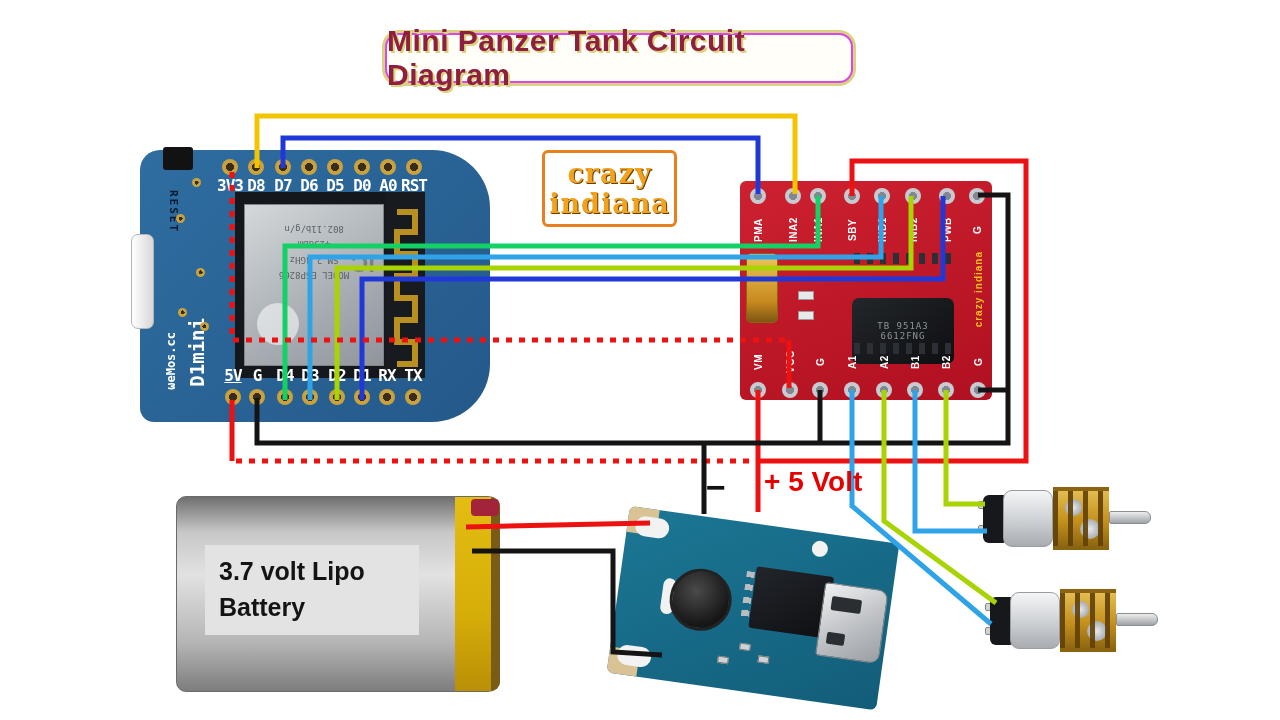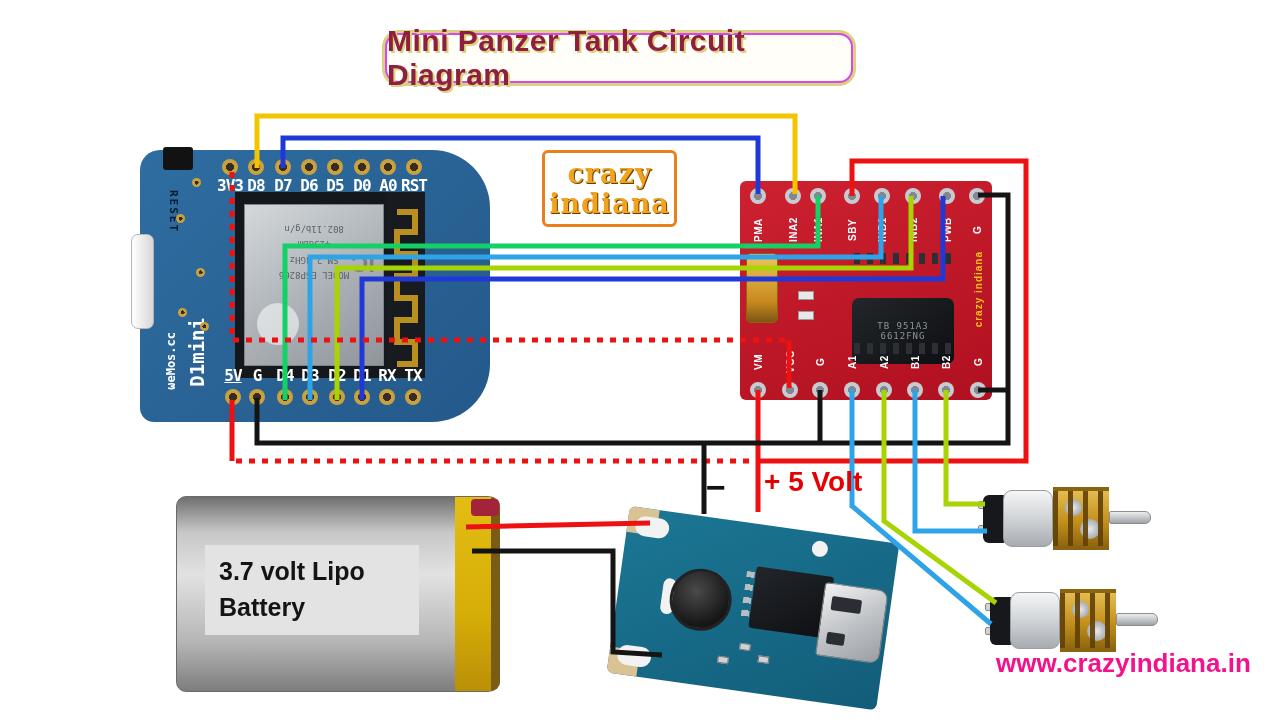--- a/index.html
+++ b/index.html
@@ -247,21 +247,20 @@
       <polyline points="852,390 852,506 991,624" fill="none" stroke="#2fa3e8" stroke-width="5" stroke-linejoin="miter"></polyline>
       <polyline points="884,390 884,521 996,603" fill="none" stroke="#a7d402" stroke-width="5" stroke-linejoin="miter"></polyline>
       <polyline points="915,390 915,531 987,531" fill="none" stroke="#2fa3e8" stroke-width="5" stroke-linejoin="miter"></polyline>
       <polyline points="946,390 946,504 985,504" fill="none" stroke="#a7d402" stroke-width="5" stroke-linejoin="miter"></polyline>
       <polyline points="466,527 650,523" fill="none" stroke="#ee1111" stroke-width="5" stroke-linejoin="miter"></polyline>
       <polyline points="472,551 613,551 613,652 662,655" fill="none" stroke="#141414" stroke-width="5" stroke-linejoin="miter"></polyline>
     </svg>
 
   <div class="plus5v abs">+ 5 Volt</div>
   <div class="minus abs">−</div>
-  <div class="website abs">www.crazyindiana.in</div>
 
 <div class="pad pad-gold" style="left: 222px; top: 159px;"></div>
     <div class="pinlab-h" style="left: 213px; top: 176px;">3V3</div>
     <div class="pad pad-gold" style="left: 248px; top: 159px;"></div>
     <div class="pinlab-h" style="left: 239px; top: 176px;">D8</div>
     <div class="pad pad-gold" style="left: 275px; top: 159px;"></div>
     <div class="pinlab-h" style="left: 266px; top: 176px;">D7</div>
     <div class="pad pad-gold" style="left: 301px; top: 159px;"></div>
     <div class="pinlab-h" style="left: 292px; top: 176px;">D6</div>
     <div class="pad pad-gold" style="left: 327px; top: 159px;"></div>

